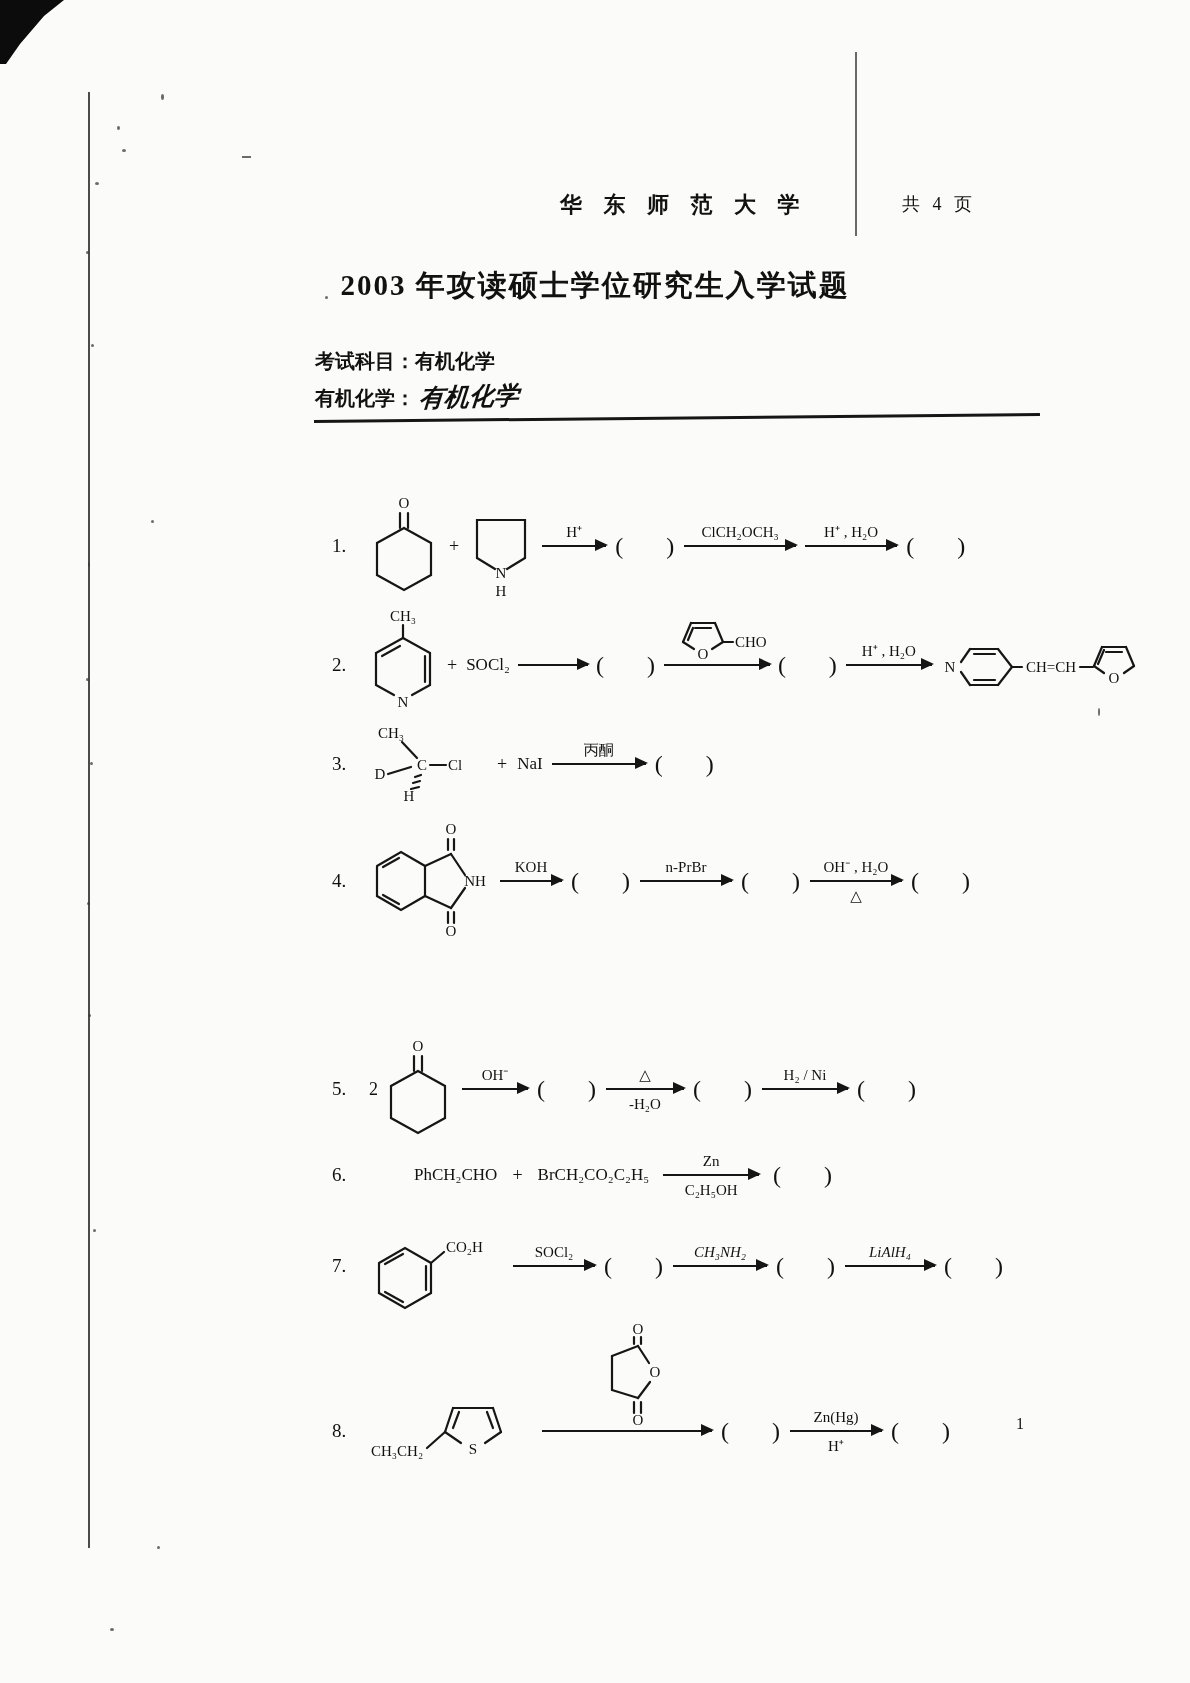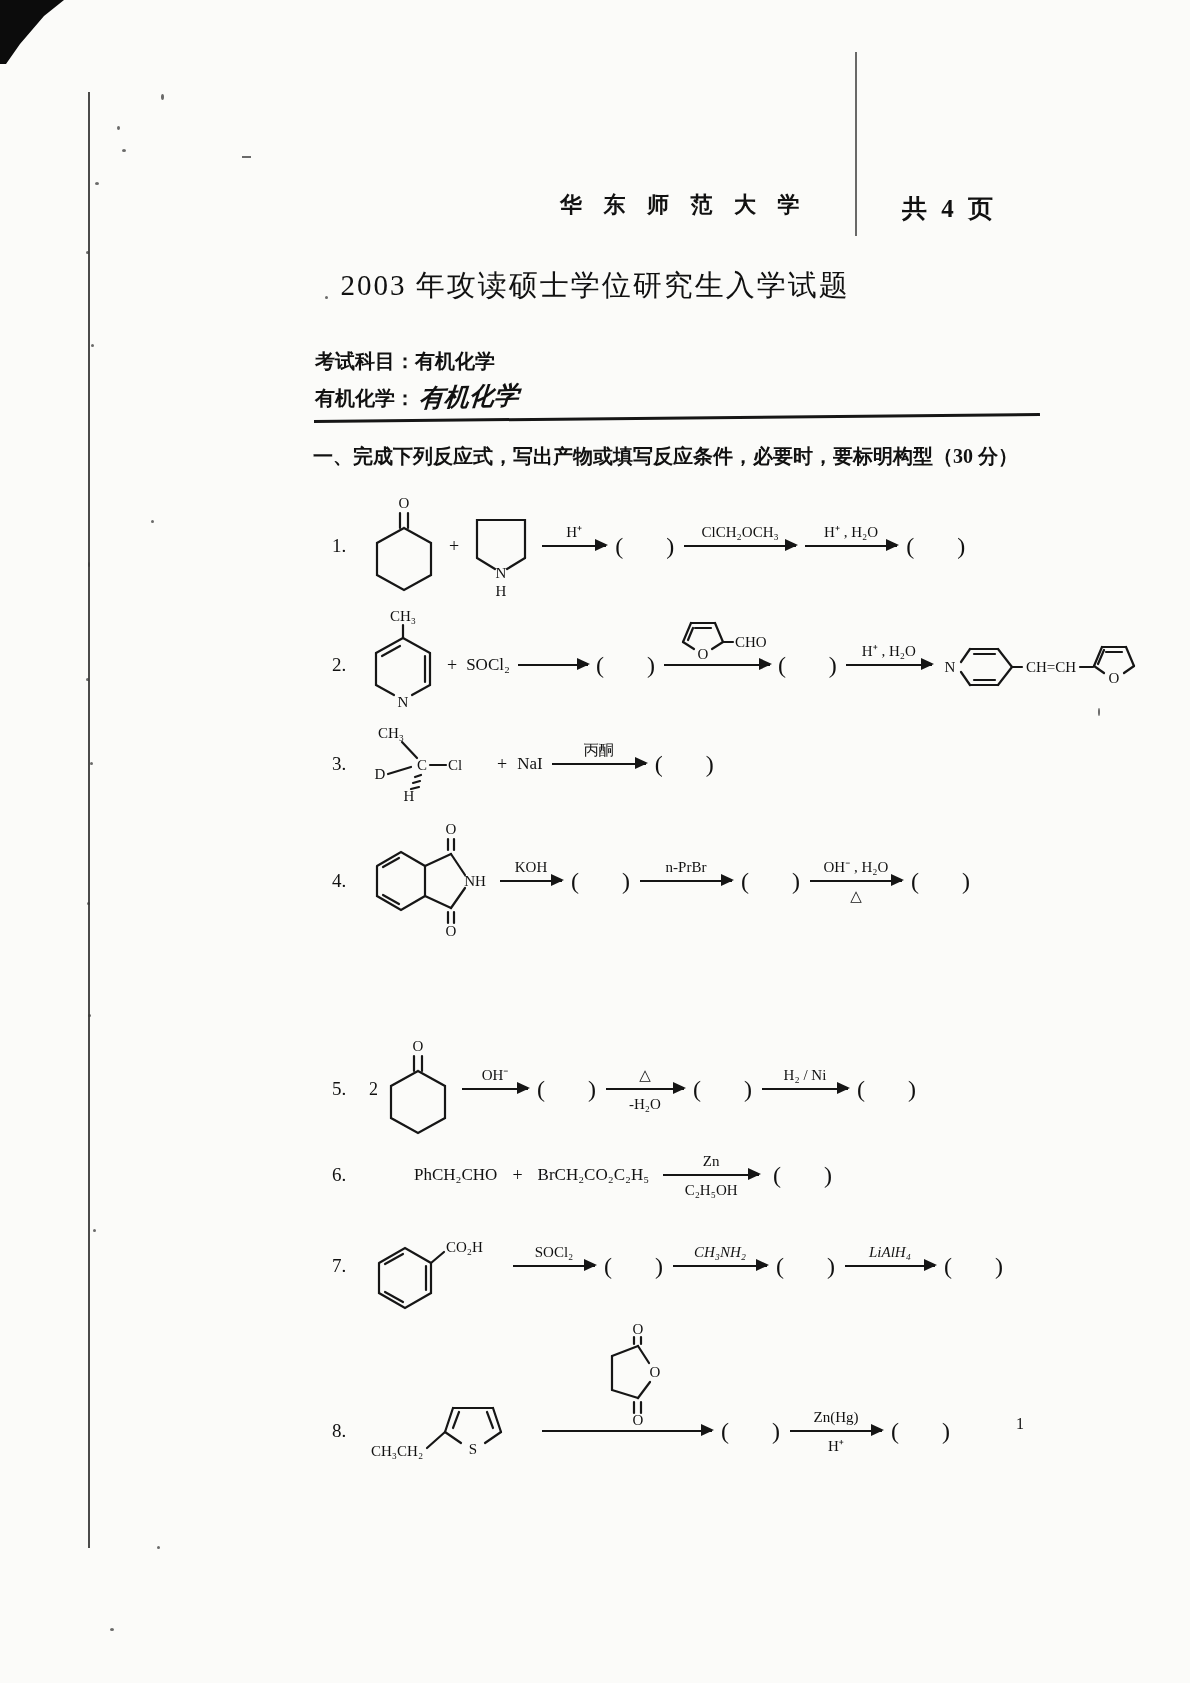--- a/index.html
+++ b/index.html
@@ -7,22 +7,22 @@
     position:relative; width:1190px; height:1683px; margin:0 auto;
     background:#fbfbf9; overflow:hidden;
     font-family:"Liberation Serif", serif; color:#111;
   }
   
   .blob-tl { position:absolute; left:0; top:0; }
   .vline { position:absolute; background:#2b2b2b; }
   .speck { position:absolute; background:#3a3a3a; border-radius:50%; opacity:.75; }
   
   .school { position:absolute; left:560px; top:190px; font-size:22px; font-weight:bold; letter-spacing:8px; }
-  .pages  { position:absolute; left:902px; top:192px; font-size:25px; font-weight:bold; letter-spacing:4px; }
-  .title  { position:absolute; left:0; top:266px; width:100%; text-align:center; font-size:29px; font-weight:normal; letter-spacing:2px; }
+  .pages  { position:absolute; left:902px; top:192px; font-size:18px; font-weight:normal; letter-spacing:4px; }
+  .title  { position:absolute; left:0; top:266px; width:100%; text-align:center; font-size:29px; font-weight:bold; letter-spacing:2px; }
   .subject{ position:absolute; left:315px; top:348px; font-size:20px; font-weight:bold; }
   .major  { position:absolute; left:315px; top:380px; font-size:20px; font-weight:bold; }
   .handwritten { display:inline-block; font-style:italic; font-size:25px; font-weight:bold;
     transform:rotate(-2deg) skewX(-6deg); margin-left:4px; }
   .rule { position:absolute; left:314px; top:420px; width:726px; height:3px; background:#161616;
     transform:rotate(-0.55deg); transform-origin:left center; }
   .section { position:absolute; left:313px; top:443px; width:740px; font-size:20px; font-weight:bold; }
   .pageno { position:absolute; left:1016px; top:1415px; font-size:16px; }
   
   .qrow { position:absolute; display:flex; align-items:center; gap:9px; white-space:nowrap; }
@@ -77,21 +77,20 @@
   <div class="speck" style="left:110px; top:1628px; width:4px; height:3px;"></div>
 
   <div class="school">华 东 师 范 大 学</div>
   <div class="pages">共 4 页</div>
   <div class="title">2003 年攻读硕士学位研究生入学试题</div>
   <div class="subject">考试科目：有机化学</div>
   <div class="major">
     <span>有机化学：</span><span class="handwritten">有机化学</span>
   </div>
   <div class="rule"></div>
-  <div class="section">一、完成下列反应式，写出产物或填写反应条件，必要时，要标明构型（30 分）</div>
 
   <div class="qrow" style="left:332px; top:492px; height:108px;">
     <span class="qnum">1.</span>
     <svg class="struct" width="70" height="102">
       <text x="35" y="13" class="mid">O</text>
       <line x1="31" y1="18" x2="31" y2="33"></line>
         <line x1="39" y1="18" x2="39" y2="33"></line>
       <polyline points="35,33 62,48 62,80 35,95 8,80 8,48 35,33"></polyline>
     </svg>
     <span class="plus">+</span>

